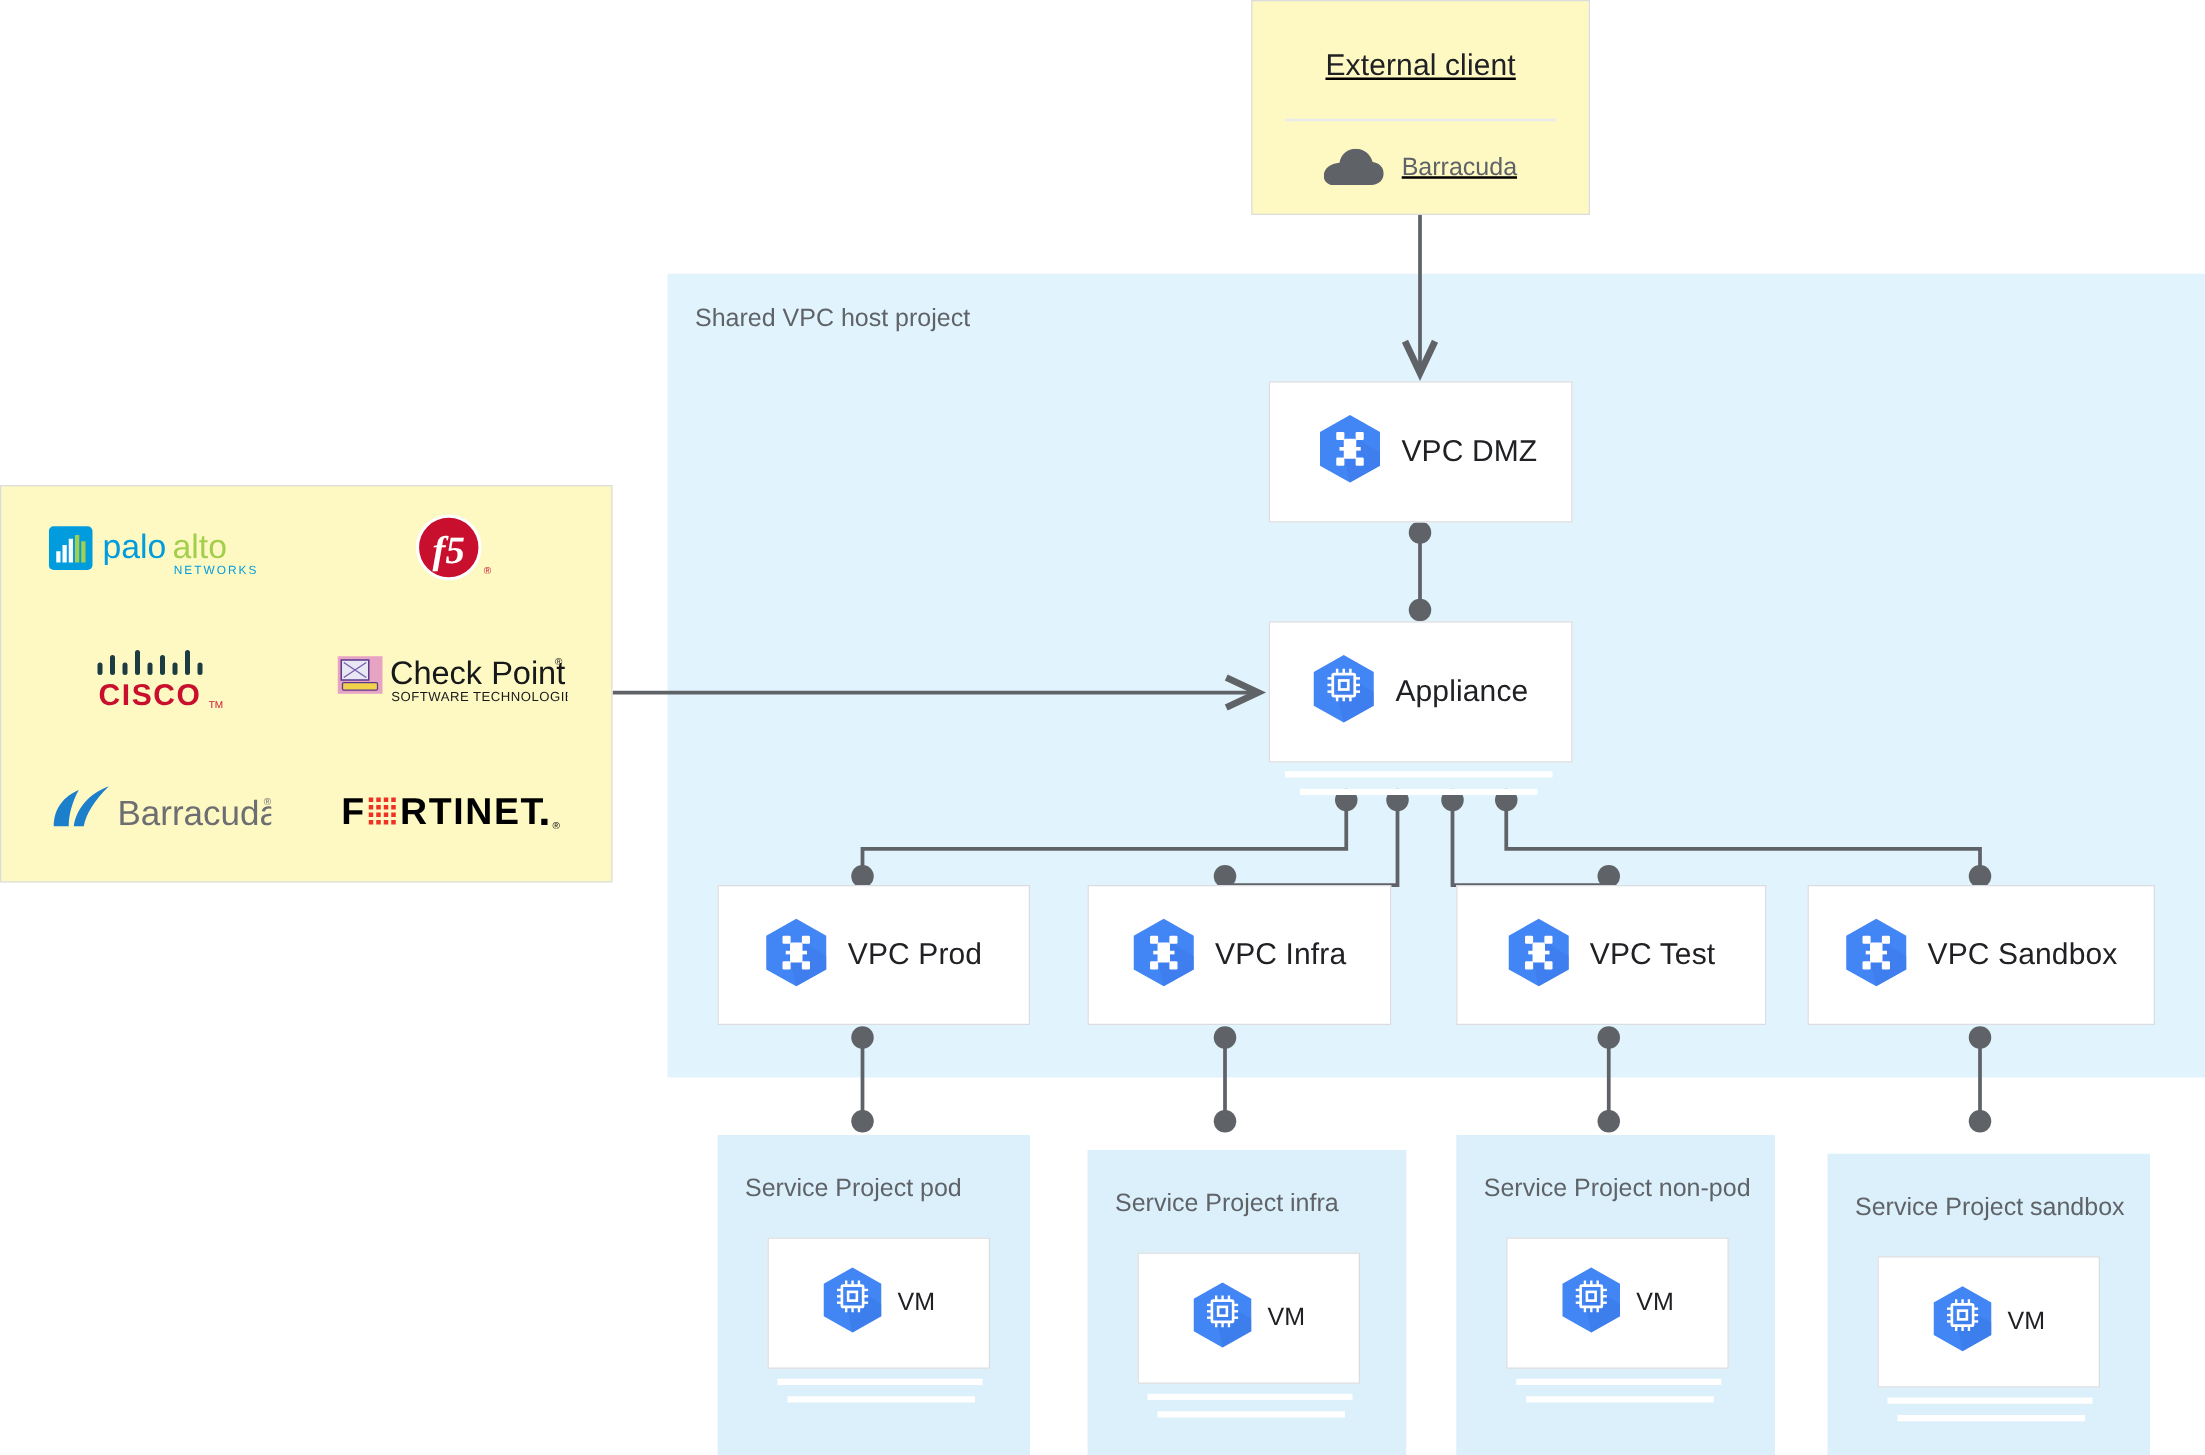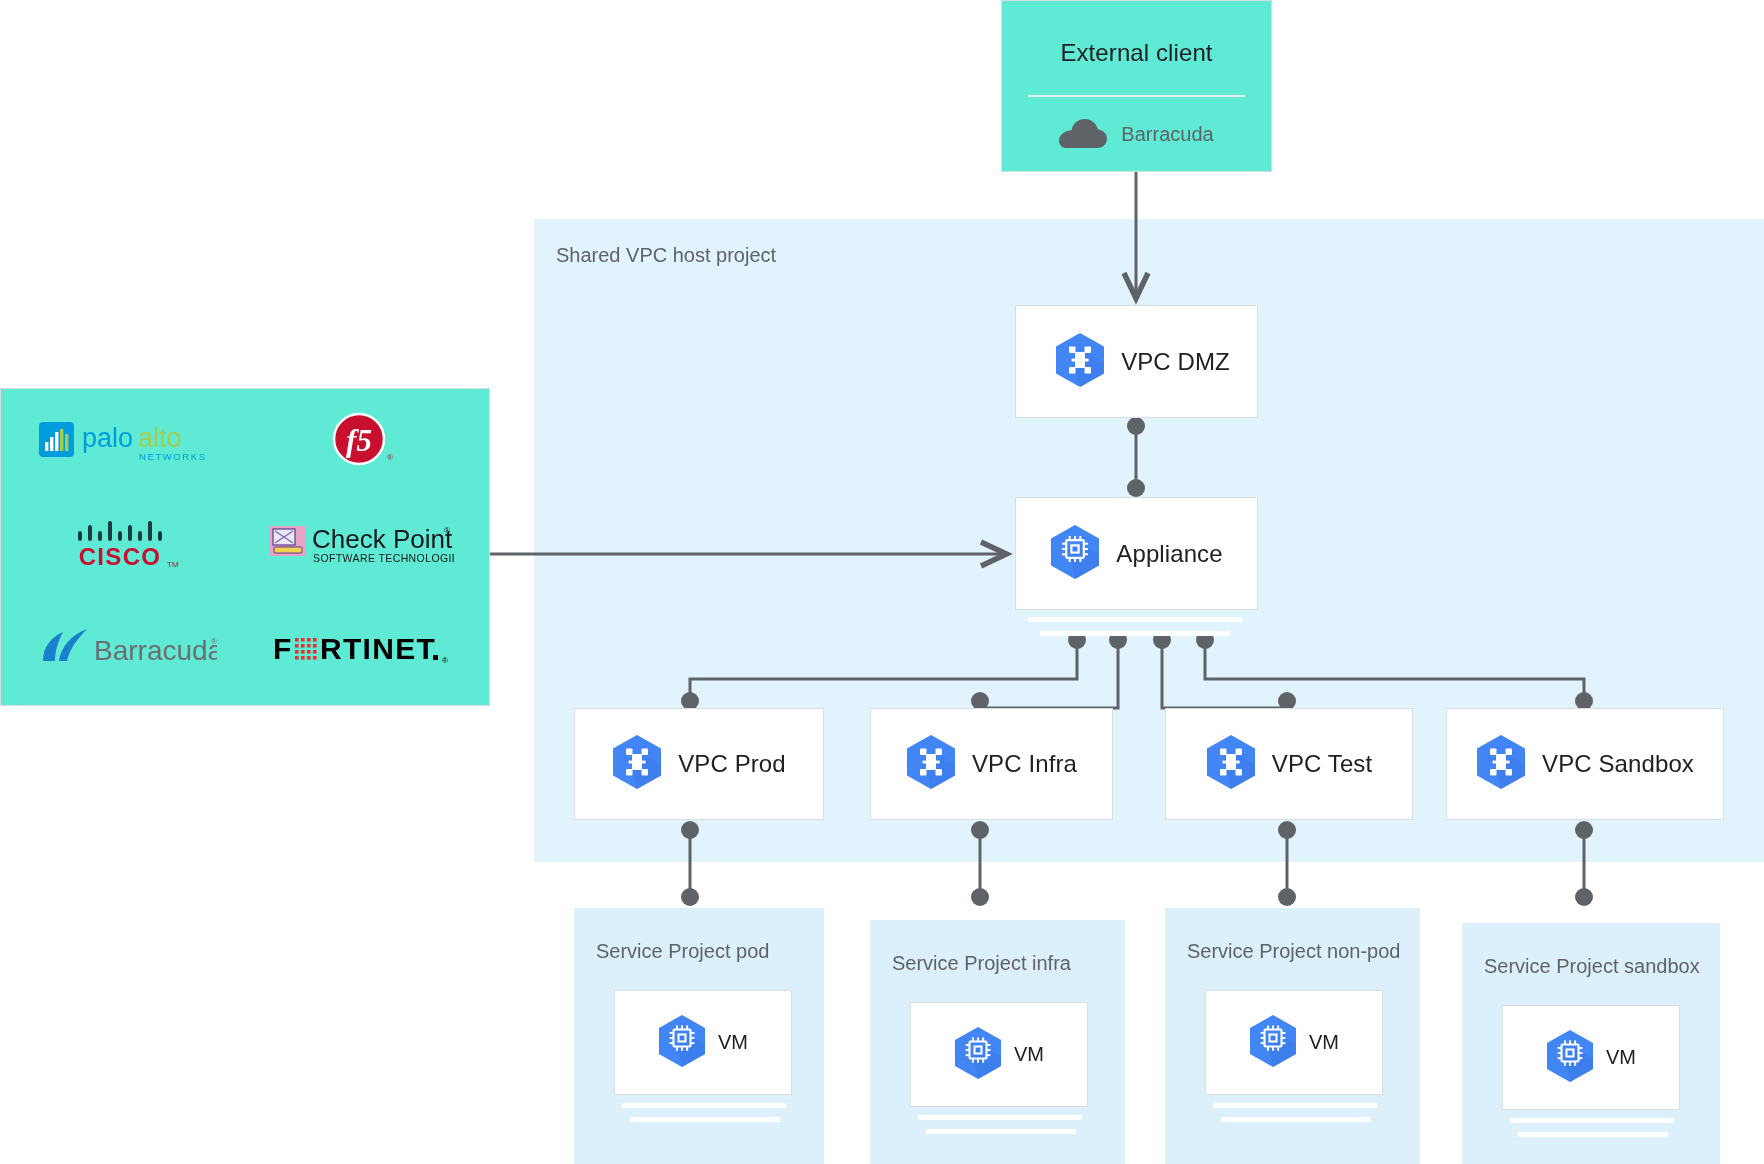--- a/index.html
+++ b/index.html
@@ -15,23 +15,24 @@
     position: relative;
     width: 1764px;
     height: 1164px;
     overflow: hidden;
     background: #ffffff;
   }
 
   
   .wbox {
     position: absolute;
-    background: #5eead4;
+    background: #fef9c3;
     border: 1.5px solid #dadce0;
     box-sizing: border-box;
+    text-decoration: underline;
   }
   .bluezone {
     position: absolute;
     background: #e1f3fc;
     box-sizing: border-box;
   }
 
   
   #external-client {
     left: 1001px; top: 0px; width: 271px; height: 172px;

